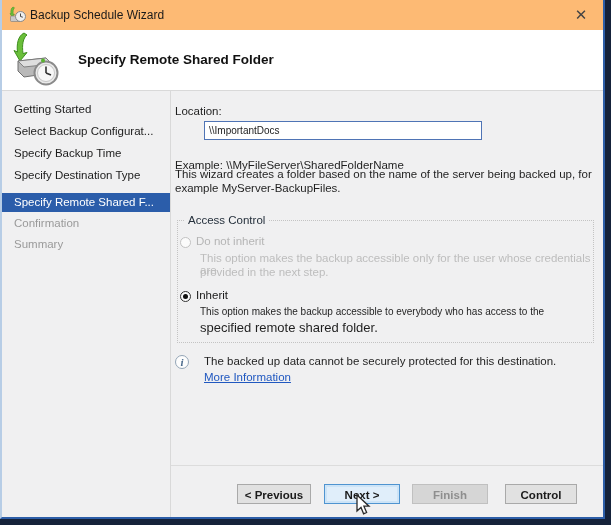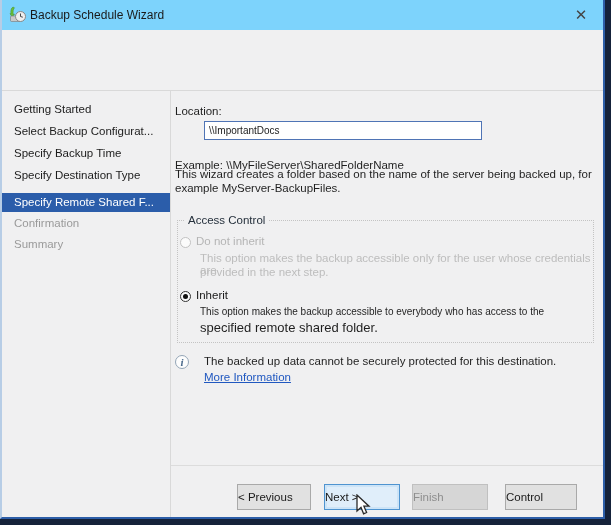--- a/index.html
+++ b/index.html
@@ -11,21 +11,21 @@
     overflow:hidden;
   }
   .window {
     position:absolute; left:0; top:0; width:605px; height:519px;
     background:#f0f0f1;
     border-left:2px solid #b7cde6;
     border-right:2px solid #2d5ea8;
     border-bottom:2px solid #2d5ea8;
   }
   .titlebar {
-    position:absolute; left:0; top:0; right:0; height:30px; background:#7dd3fc;
+    position:absolute; left:0; top:0; right:0; height:30px; background:#fdba74;
   }
   .titlebar-icon { position:absolute; left:7px; top:6px; width:18px; height:18px; }
   .title-text {
     position:absolute; left:28px; top:8px; font-size:12px; color:#1a1a1a;
   }
   .close-btn {
     position:absolute; right:8px; top:2px; width:28px; height:26px;
     display:flex; align-items:center; justify-content:center;
     font-size:15px; color:#444; cursor:default;
   }
@@ -103,24 +103,24 @@
   }
   .warning-text { position:absolute; left:33px; top:264px; font-size:11.5px; color:#1f1f1f; }
   .more-info {
     position:absolute; left:33px; top:280px; font-size:11.5px;
     color:#2058c0; text-decoration:underline; cursor:pointer;
   }
   .footer-divider {
     position:absolute; left:0; right:0; top:374px; height:1px; background:#dcdcdc;
   }
   .btn {
-    position:absolute; top:393px; height:26px;
+    position:absolute; top:393px; height:20px;
     background:#e1e1e1; border:1px solid #a9a9a9;
     font-family:"Liberation Sans", sans-serif; font-size:11.5px; color:#1a1a1a;
-    text-align:left; line-height:20px;
+    text-align:center; line-height:20px;font-weight:bold;
   }
   .btn-previous { left:66px; width:74px; }
   .btn-next {
     left:153px; width:76px;
     background:#e0eefa; border:1px solid #4f94d0;
     box-shadow:inset 0 0 0 2px #cde4f7;
   }
   .btn-finish { left:241px; width:76px; background:#d6d6d6; border:1px solid #c0c0c0; color:#8e8e8e; }
   .btn-cancel { left:334px; width:72px; }
   .cursor { position:absolute; left:353px; top:494px; width:20px; height:24px; z-index:50; }
@@ -135,20 +135,33 @@
       <path d="M4,1 C2,2 1.5,5 2,8 L1,7.5 L3,11 L5.5,8.2 L4.3,8.5 C3.8,5.5 4.2,3 5.5,1.8 Z" fill="#6abf3a" stroke="#3f8f1f" stroke-width="0.5"></path>
       <rect x="1.5" y="10" width="10" height="5.5" rx="1" fill="#c9c9c9" stroke="#777" stroke-width="0.6"></rect>
       <circle cx="11.5" cy="10.5" r="5" fill="#eee" stroke="#888" stroke-width="1"></circle>
       <line x1="11.5" y1="10.5" x2="11.5" y2="7.5" stroke="#333" stroke-width="0.9"></line>
       <line x1="11.5" y1="10.5" x2="13.8" y2="11.2" stroke="#333" stroke-width="0.9"></line>
     </svg>
     <span class="title-text">Backup Schedule Wizard</span>
     <div class="close-btn">✕</div>
   </div>
 
+  <div class="header">
+    <svg class="header-icon" viewBox="0 0 52 56">
+      <path d="M12,2 C6,5 4.5,13 5.5,21 L2,19.5 L8,30 L15,21.5 L11,22.5 C9.8,14 11,7 15,4 Z" fill="#6abf3a" stroke="#3f8f1f" stroke-width="1"></path>
+      <path d="M6,30 L34,27 L40,33 L40,42 L12,46 L6,40 Z" fill="#b9b9b9" stroke="#6e6e6e" stroke-width="1"></path>
+      <path d="M6,30 L34,27 L40,33 L12,36 Z" fill="#dedede" stroke="#6e6e6e" stroke-width="0.8"></path>
+      <circle cx="34" cy="42" r="11.5" fill="#e9e9e9" stroke="#8a8a8a" stroke-width="2"></circle>
+      <circle cx="34" cy="42" r="8.5" fill="#f7f7f7" stroke="#bbb" stroke-width="0.8"></circle>
+      <line x1="34" y1="42" x2="34" y2="35.5" stroke="#333" stroke-width="1.6"></line>
+      <line x1="34" y1="42" x2="39" y2="44" stroke="#333" stroke-width="1.6"></line>
+      <circle cx="31" cy="29.5" r="2" fill="#59b32e"></circle>
+    </svg>
+    <div class="header-title">Specify Remote Shared Folder</div>
+  </div>
   <div class="header-divider"></div>
 
   <div class="sidebar">
     <div class="step done" style="top:12px">Getting Started</div>
     <div class="step done" style="top:34px">Select Backup Configurat...</div>
     <div class="step done" style="top:56px">Specify Backup Time</div>
     <div class="step done" style="top:78px">Specify Destination Type</div>
     <div class="step-current-band">
       <span class="step-label">Specify Remote Shared F...</span>
     </div>

